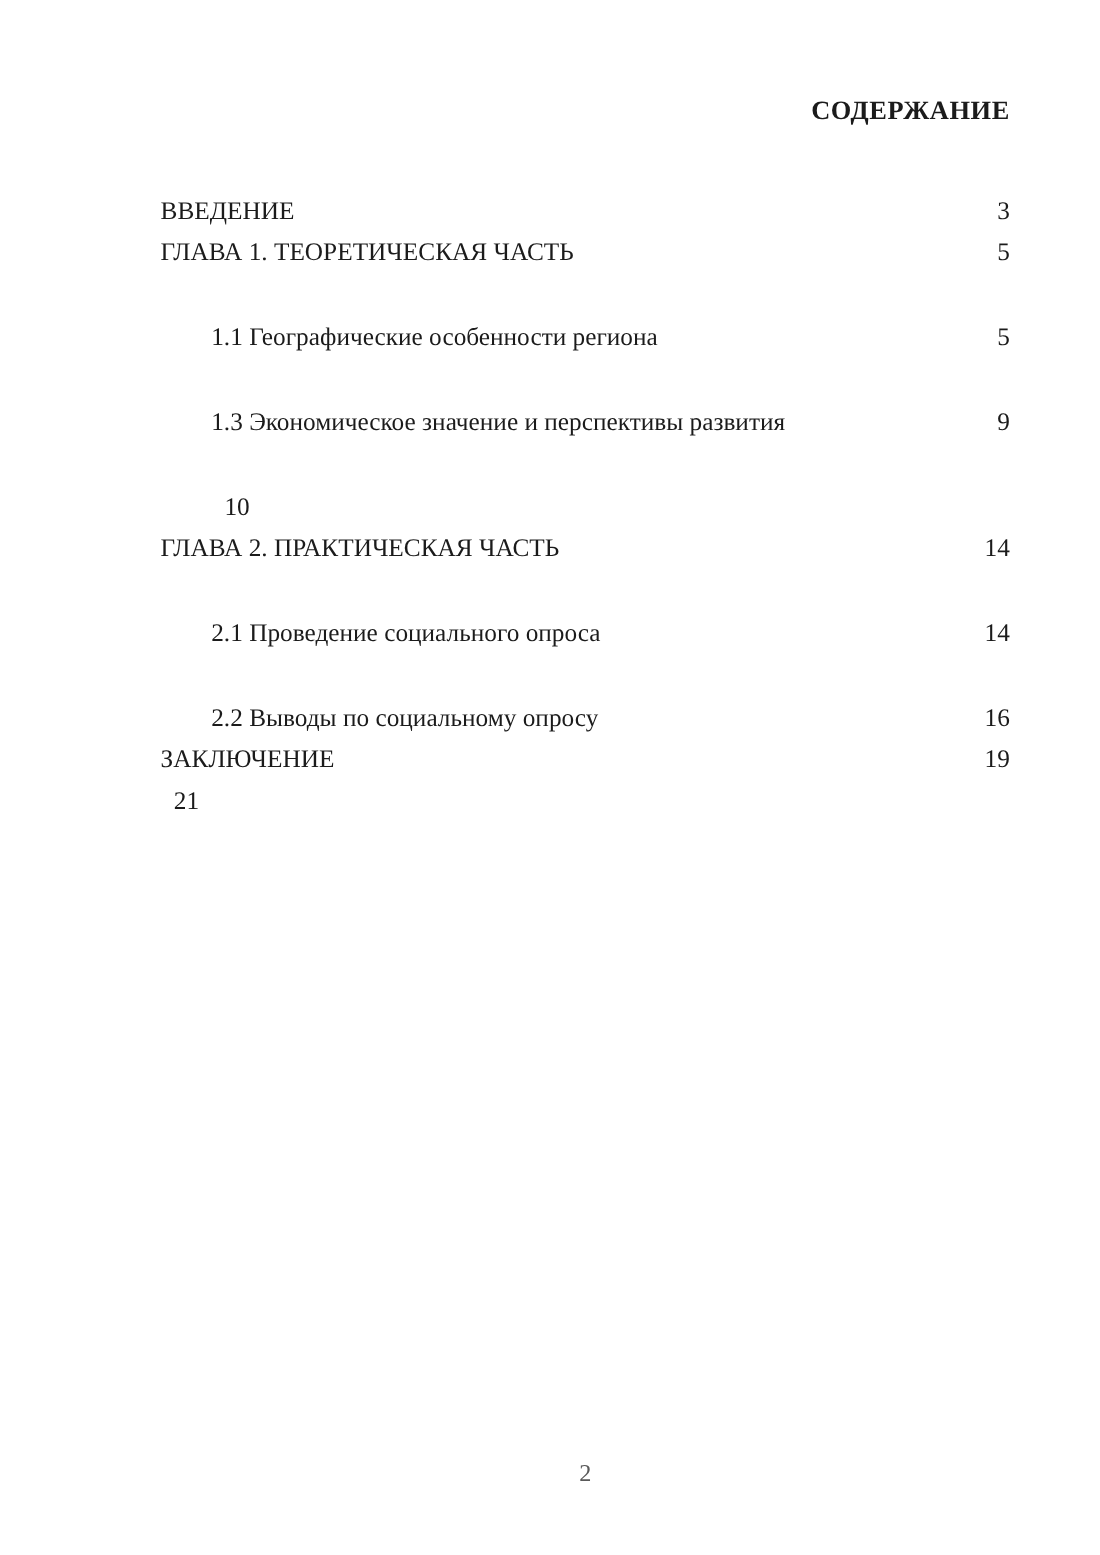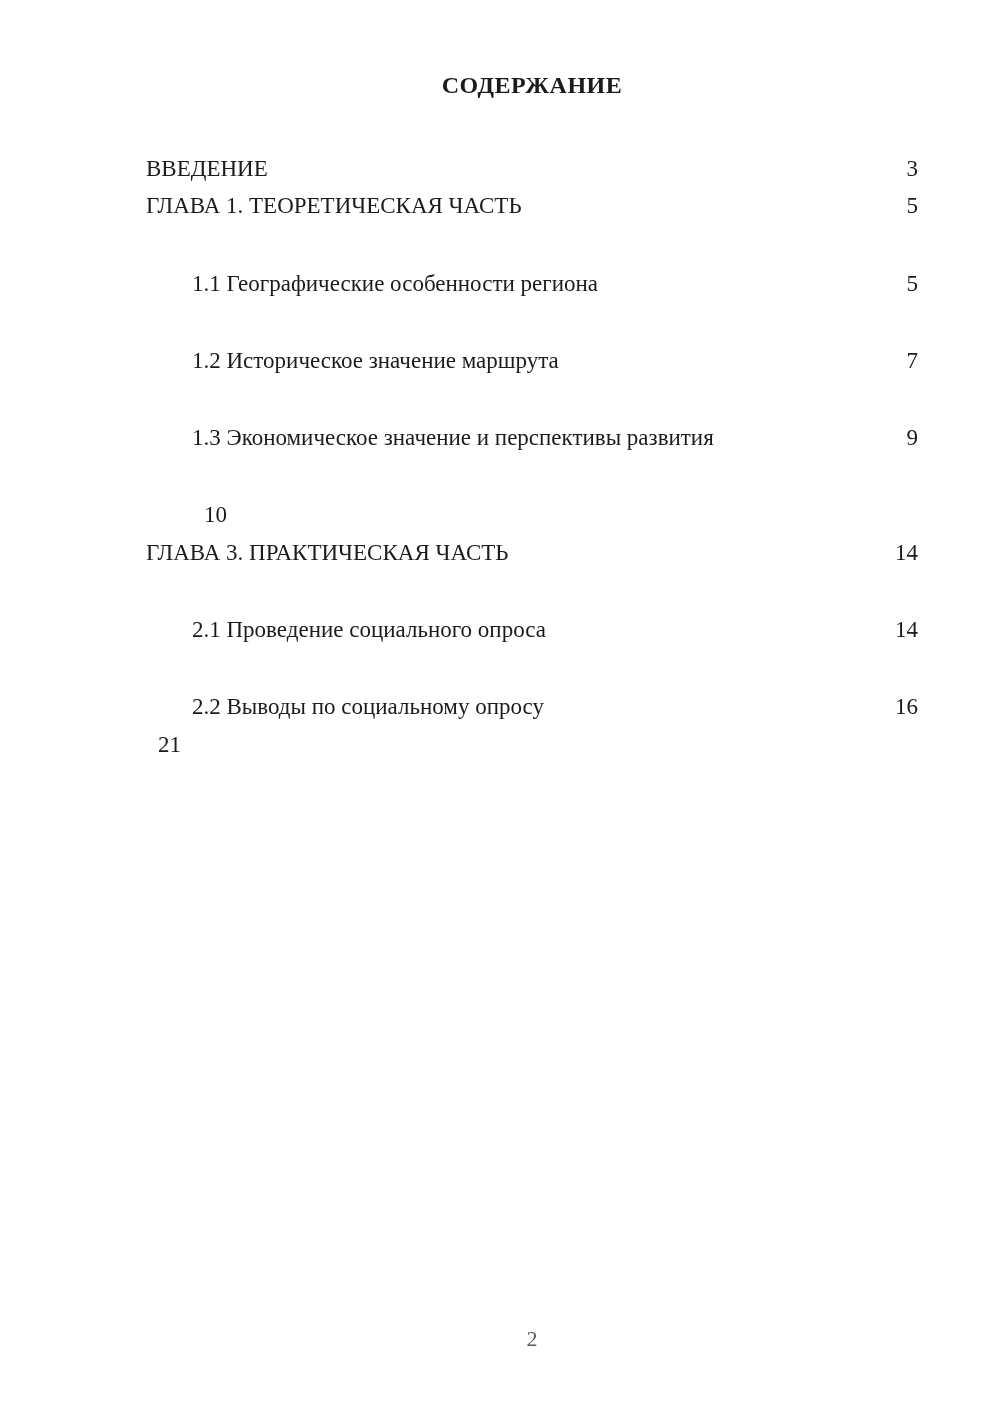--- a/index.html
+++ b/index.html
@@ -16,32 +16,32 @@
     position:relative;
     width:1000px;
     height:1414px;
     background:var(--bg);
     font-family:"Liberation Serif","DejaVu Serif",serif;
     color:var(--text);
     overflow:hidden;
   }
   .title{
     position:absolute;
-    top:72px;
+    top:88px;
     left:146px;
     width:772px;
     margin:0;
-    text-align:center;
+    text-align:right;
     font-size:24px;
     font-weight:700;
     letter-spacing:0.5px;
   }
   .toc{
     position:absolute;
-    top:150px;
+    top:173px;
     left:146px;
     width:772px;
     font-size:23px;
   }
   .toc-row{
     display:flex;
     justify-content:space-between;
     align-items:baseline;
     height:37.3px;
     line-height:37.3px;
@@ -83,41 +83,41 @@
   </div>
       <div class="toc-row">
     <span class="toc-label">ГЛАВА 1. ТЕОРЕТИЧЕСКАЯ ЧАСТЬ</span>
     <span class="toc-page">5</span>
   </div>
       <div class="toc-row level-1">
     <span class="toc-label">1.1 Географические особенности региона</span>
     <span class="toc-page">5</span>
   </div>
       <div class="toc-row level-1">
-    <span class="toc-label">1.2 Историческое значение маршрута</span>
-    <span class="toc-page">7</span>
-  </div>
-      <div class="toc-row level-1">
     <span class="toc-label">1.3 Экономическое значение и перспективы развития</span>
     <span class="toc-page">9</span>
   </div>
       <div class="toc-row level-1">
     <span class="toc-page">10</span>
   </div>
       <div class="toc-row">
-    <span class="toc-label">ГЛАВА 3. ПРАКТИЧЕСКАЯ ЧАСТЬ</span>
+    <span class="toc-label">ГЛАВА 2. ПРАКТИЧЕСКАЯ ЧАСТЬ</span>
     <span class="toc-page">14</span>
   </div>
       <div class="toc-row level-1">
     <span class="toc-label">2.1 Проведение социального опроса</span>
     <span class="toc-page">14</span>
   </div>
       <div class="toc-row level-1">
     <span class="toc-label">2.2 Выводы по социальному опросу</span>
     <span class="toc-page">16</span>
   </div>
       <div class="toc-row">
+    <span class="toc-label">ЗАКЛЮЧЕНИЕ</span>
+    <span class="toc-page">19</span>
+  </div>
+      <div class="toc-row">
     <span class="toc-page">21</span>
   </div>
     </div>
 
   <div class="footer-num">2</div>
 </div>
 
 </body></html>

